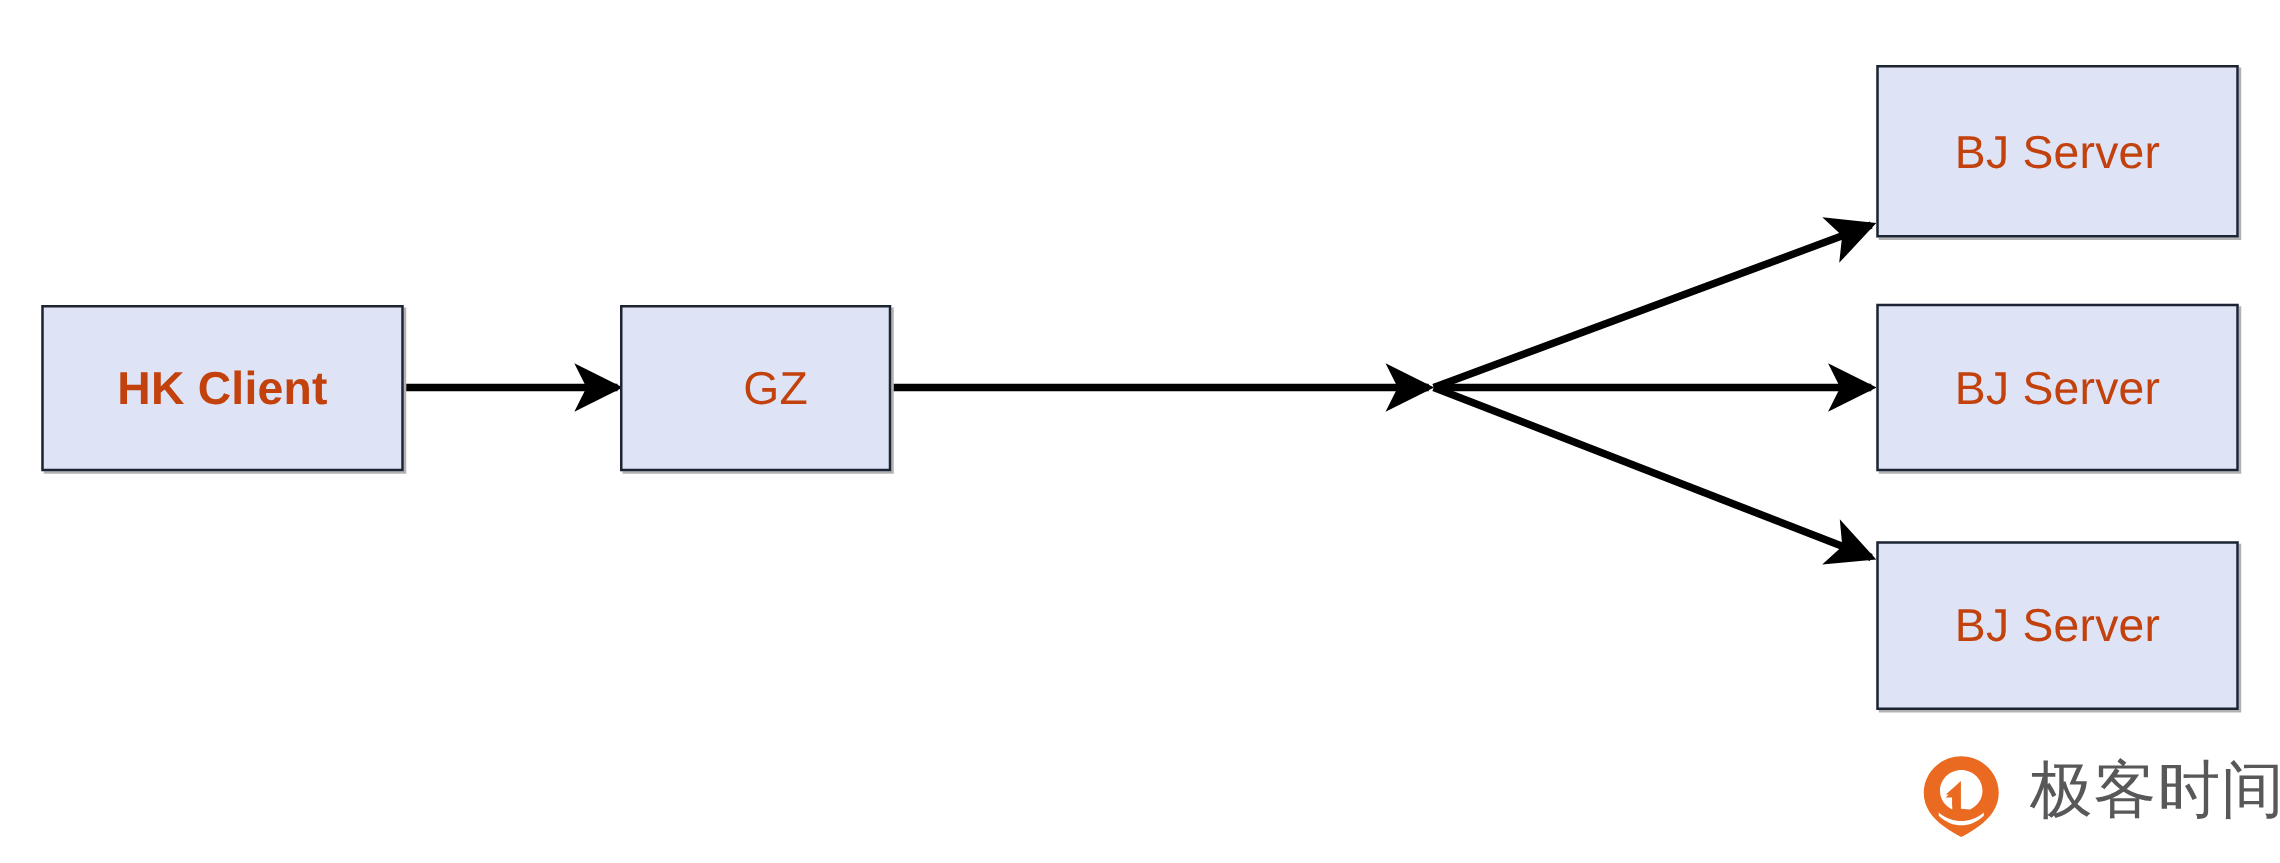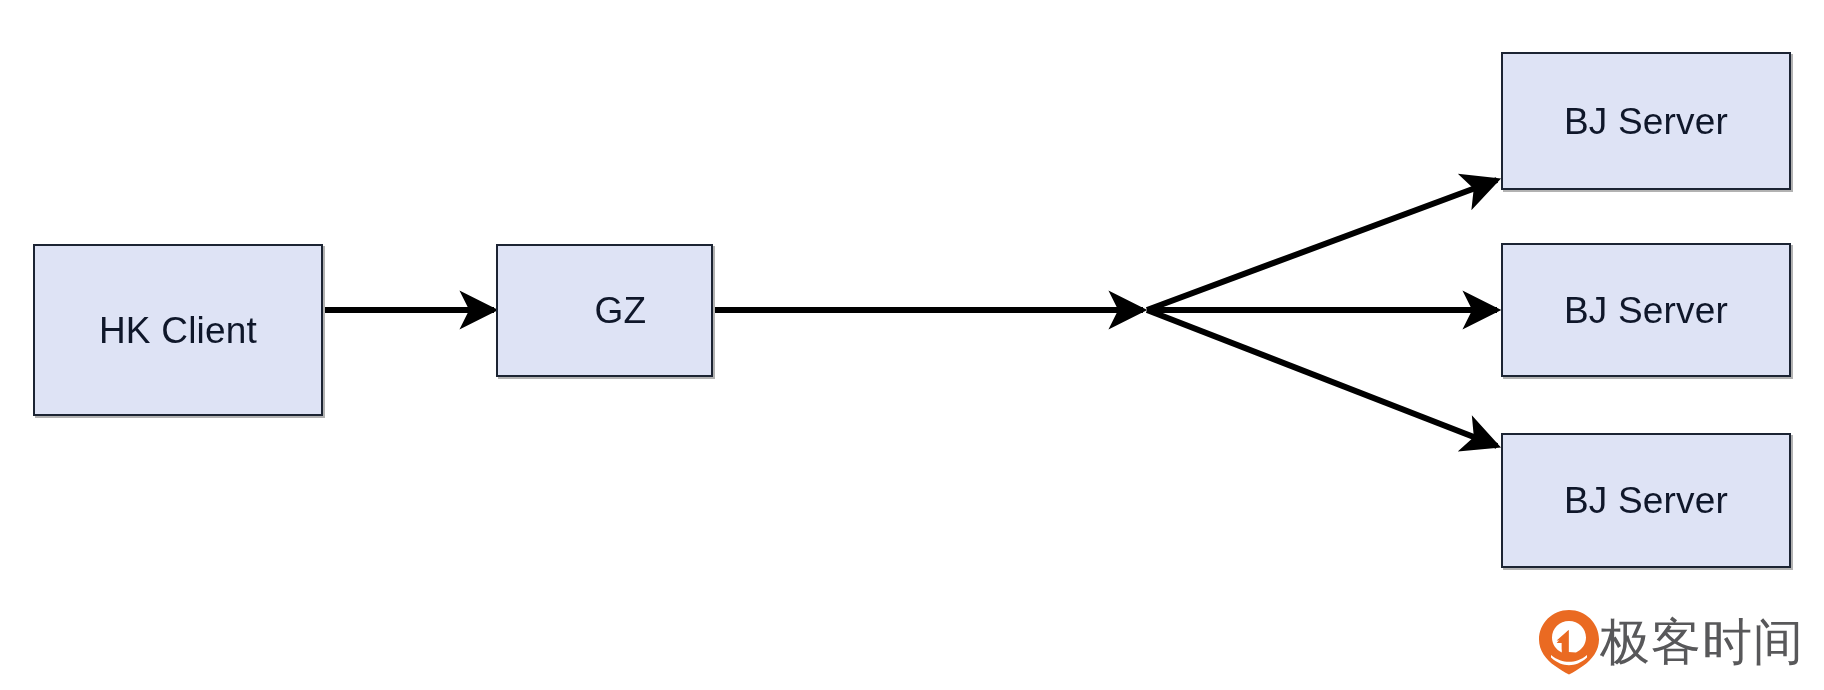--- a/index.html
+++ b/index.html
@@ -33,41 +33,40 @@
     border: 2px solid #1c2433;
     display: flex;
     align-items: center;
     justify-content: center;
     box-shadow: 2px 2px 0 rgba(0,0,0,0.30);
   }
   .node-label {
     font-family: "Liberation Sans", sans-serif;
     font-size: 37px;
     line-height: 1;
-    color: #0f172a;
+    color: #c2410c;
     letter-spacing: 0.2px;
     white-space: nowrap;
   }
   
-  #node-hk-client { left: 33px;   top: 244px; width: 290px; height: 172px; }
+  #node-hk-client { left: 33px;   top: 244px; width: 290px; height: 133px; font-weight: bold; }
   #node-gz        { left: 496px;  top: 244px; width: 217px; height: 133px; padding-left: 32px; }
   #node-bj-1      { left: 1501px; top: 52px;  width: 290px; height: 138px; }
   #node-bj-2      { left: 1501px; top: 243px; width: 290px; height: 134px; }
   #node-bj-3      { left: 1501px; top: 433px; width: 290px; height: 135px; }
 
   
   #brand-logo {
     position: absolute;
     left: 1538px;
     top: 604px;
     width: 276px;
     height: 76px;
     display: flex;
-    align-items: center;
-    gap: 0;
+    gap: 24px;
   }
   #brand-mark {
     width: 62px;
     height: 66px;
     flex: 0 0 auto;
   }
   #brand-wordmark {
     height: 56px;
     flex: 0 0 auto;
   }

